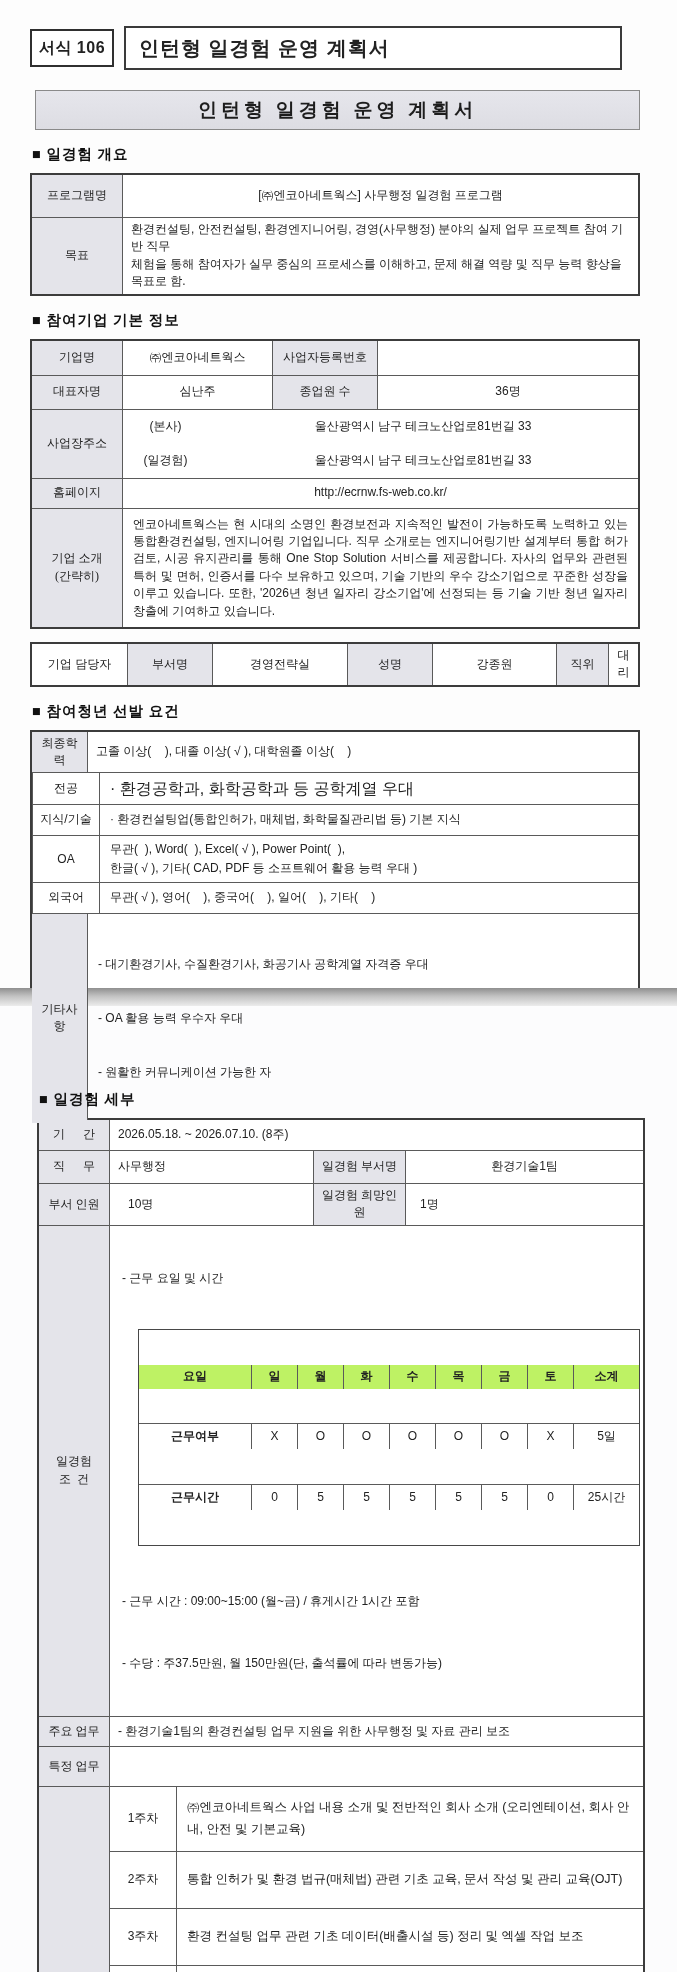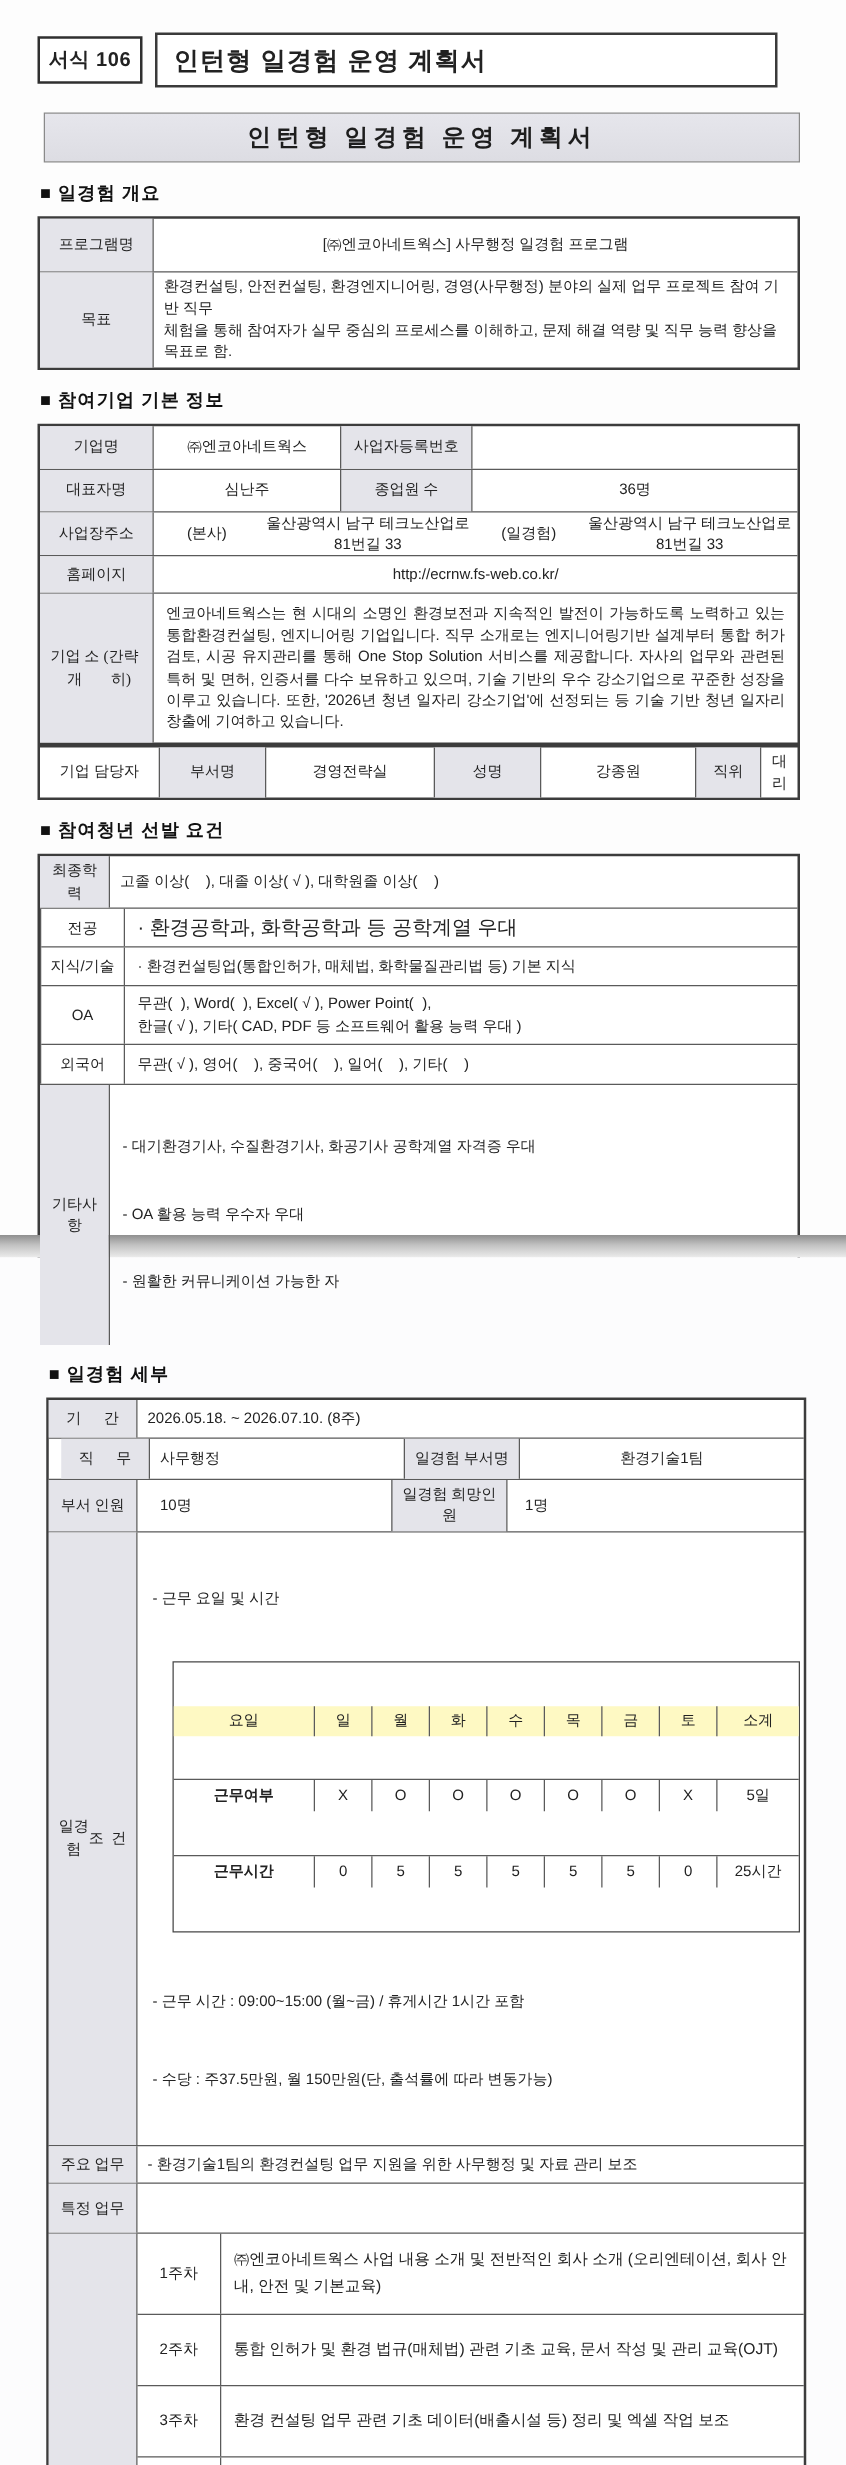--- a/index.html
+++ b/index.html
@@ -58,67 +58,67 @@
     padding: 3px 8px; font-size: 12px; line-height: 1.45;
     white-space: pre-wrap; overflow: hidden;
   }
   .cell + .cell, .bl { border-left: 1px solid #5a5a5a; }
   .label {
     background: #e4e4ea; justify-content: center; text-align: center;
     flex-shrink: 0; font-family: "Liberation Serif", "DejaVu Serif", serif;
   }
   .center { justify-content: center; text-align: center; }
   .grow { flex: 1; }
-  .col { flex-direction: row; }
+  .col { flex-direction: column; }
   .justify { text-align: justify; display: block; padding: 7px 10px; }
 
   
   .w90 { width: 90px; } .w150 { width: 150px; } .w105 { width: 105px; }
   .w55 { width: 55px; } .w97 { width: 97px; }
 
   
   .h42 { min-height: 42px; } .h48 { min-height: 48px; }
   .h34 { min-height: 34px; } .h30 { min-height: 30px; }
   .h100 { min-height: 100px; }
   .h28 { min-height: 28px; } .h70 { min-height: 70px; }
 
   .addr-line { display: flex; align-items: center; min-height: 34px; width: 100%; }
   .addr-sub { width: 85px; text-align: center; flex-shrink: 0; }
   .addr-val { flex: 1; text-align: center; }
 
-  .manager-tbl { }
+  .manager-tbl { margin-top: 13px; }
   .mw1 { width: 95px; } .mw2 { width: 85px; } .mw3 { width: 135px; }
   .mw4 { width: 85px; } .mw5 { width: 124px; } .mw6 { width: 52px; }
 
   .etc-list { display: block; padding: 6px 10px; width: 100%; }
   .etc-list div { font-size: 12px; line-height: 1.6; white-space: pre-wrap; }
 
   
   .dl { width: 70px; } .dc2 { width: 204px; } .dc3 { width: 92px; }
-  .h33 { min-height: 33px; padding-left: 10px; } .h40b { min-height: 40px; }
+  .h33 { min-height: 33px; } .h40b { min-height: 40px; }
   .cond-row { min-height: 176px; }
   .cond-content { display: block; padding: 9px 12px; }
   .cond-content .note { font-size: 12px; margin-top: 10px; white-space: pre-wrap; }
   .sched-title { font-size: 12px; }
 
   .sched {
     width: 502px; margin: 7px 0 2px 16px;
     border: 1.5px solid #474747; background: #fff;
   }
   .srow { display: flex; }
   .srow + .srow { border-top: 1px solid #5a5a5a; }
   .scell {
     display: flex; align-items: center; justify-content: center;
     font-size: 12px; min-height: 25px; text-align: center;
   }
   .scell + .scell { border-left: 1px solid #5a5a5a; }
   .sc-label { width: 112px; font-weight: bold; }
   .sc-day { width: 46px; }
   .sc-sum { flex: 1; }
-  .sched .head .scell { background: #fef9c3; font-weight: normal; min-height: 24px; }
+  .sched .head .scell { background: #bef264; font-weight: bold; min-height: 24px; }
 
   .weeks-col { flex: 1; display: flex; flex-direction: column; border-left: 1px solid #5a5a5a; }
   .wrow { display: flex; flex: 1; min-height: 57px; }
   .wrow.first { min-height: 64px; }
   .wrow + .wrow { border-top: 1px solid #5a5a5a; }
   .week-cell { width: 66px; flex-shrink: 0; display: flex; align-items: center; justify-content: center; font-size: 12px; }
   .task-cell { flex: 1; border-left: 1px solid #5a5a5a; display: flex; align-items: center; padding: 5px 10px; font-size: 12.5px; line-height: 1.75; white-space: pre-wrap; }
 </style>
 </head>
 <body>

